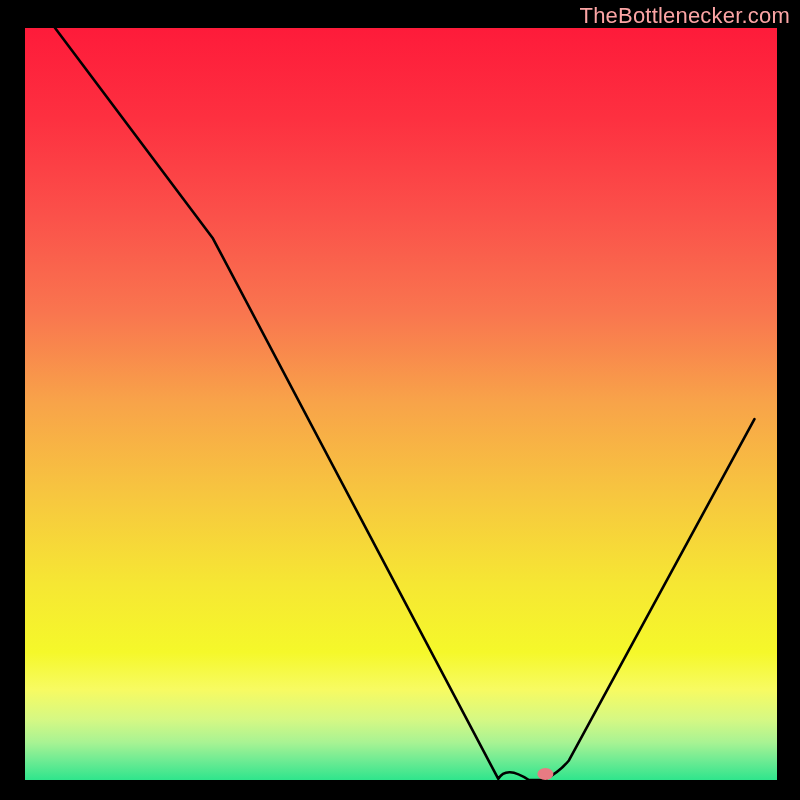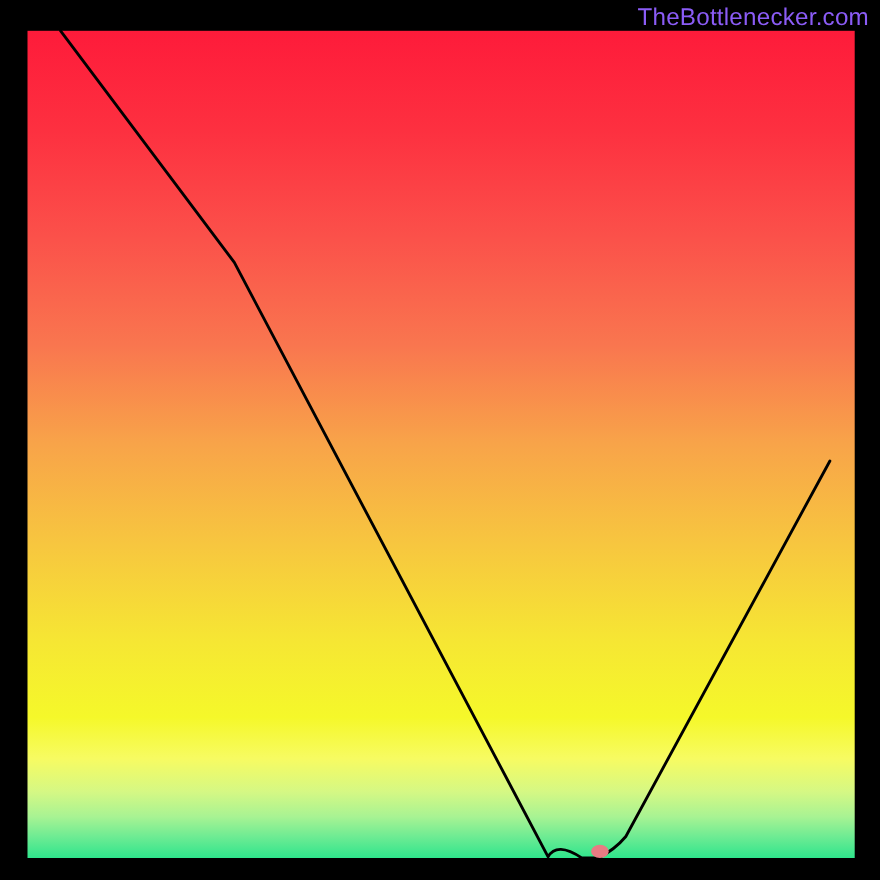--- a/index.html
+++ b/index.html
@@ -18,21 +18,21 @@
   }
   svg {
     position: absolute;
     top: 0;
     left: 0;
   }
   .watermark {
     position: absolute;
     top: 3px;
     right: 10px;
-    color: #8b5cf6;
+    color: #fca5a5;
     font-size: 22px;
     letter-spacing: 0.2px;
     font-weight: 400;
   }
 </style>
 </head>
 <body>
 
 <div class="stage">
   <svg viewBox="0 0 800 800" width="800" height="800">

